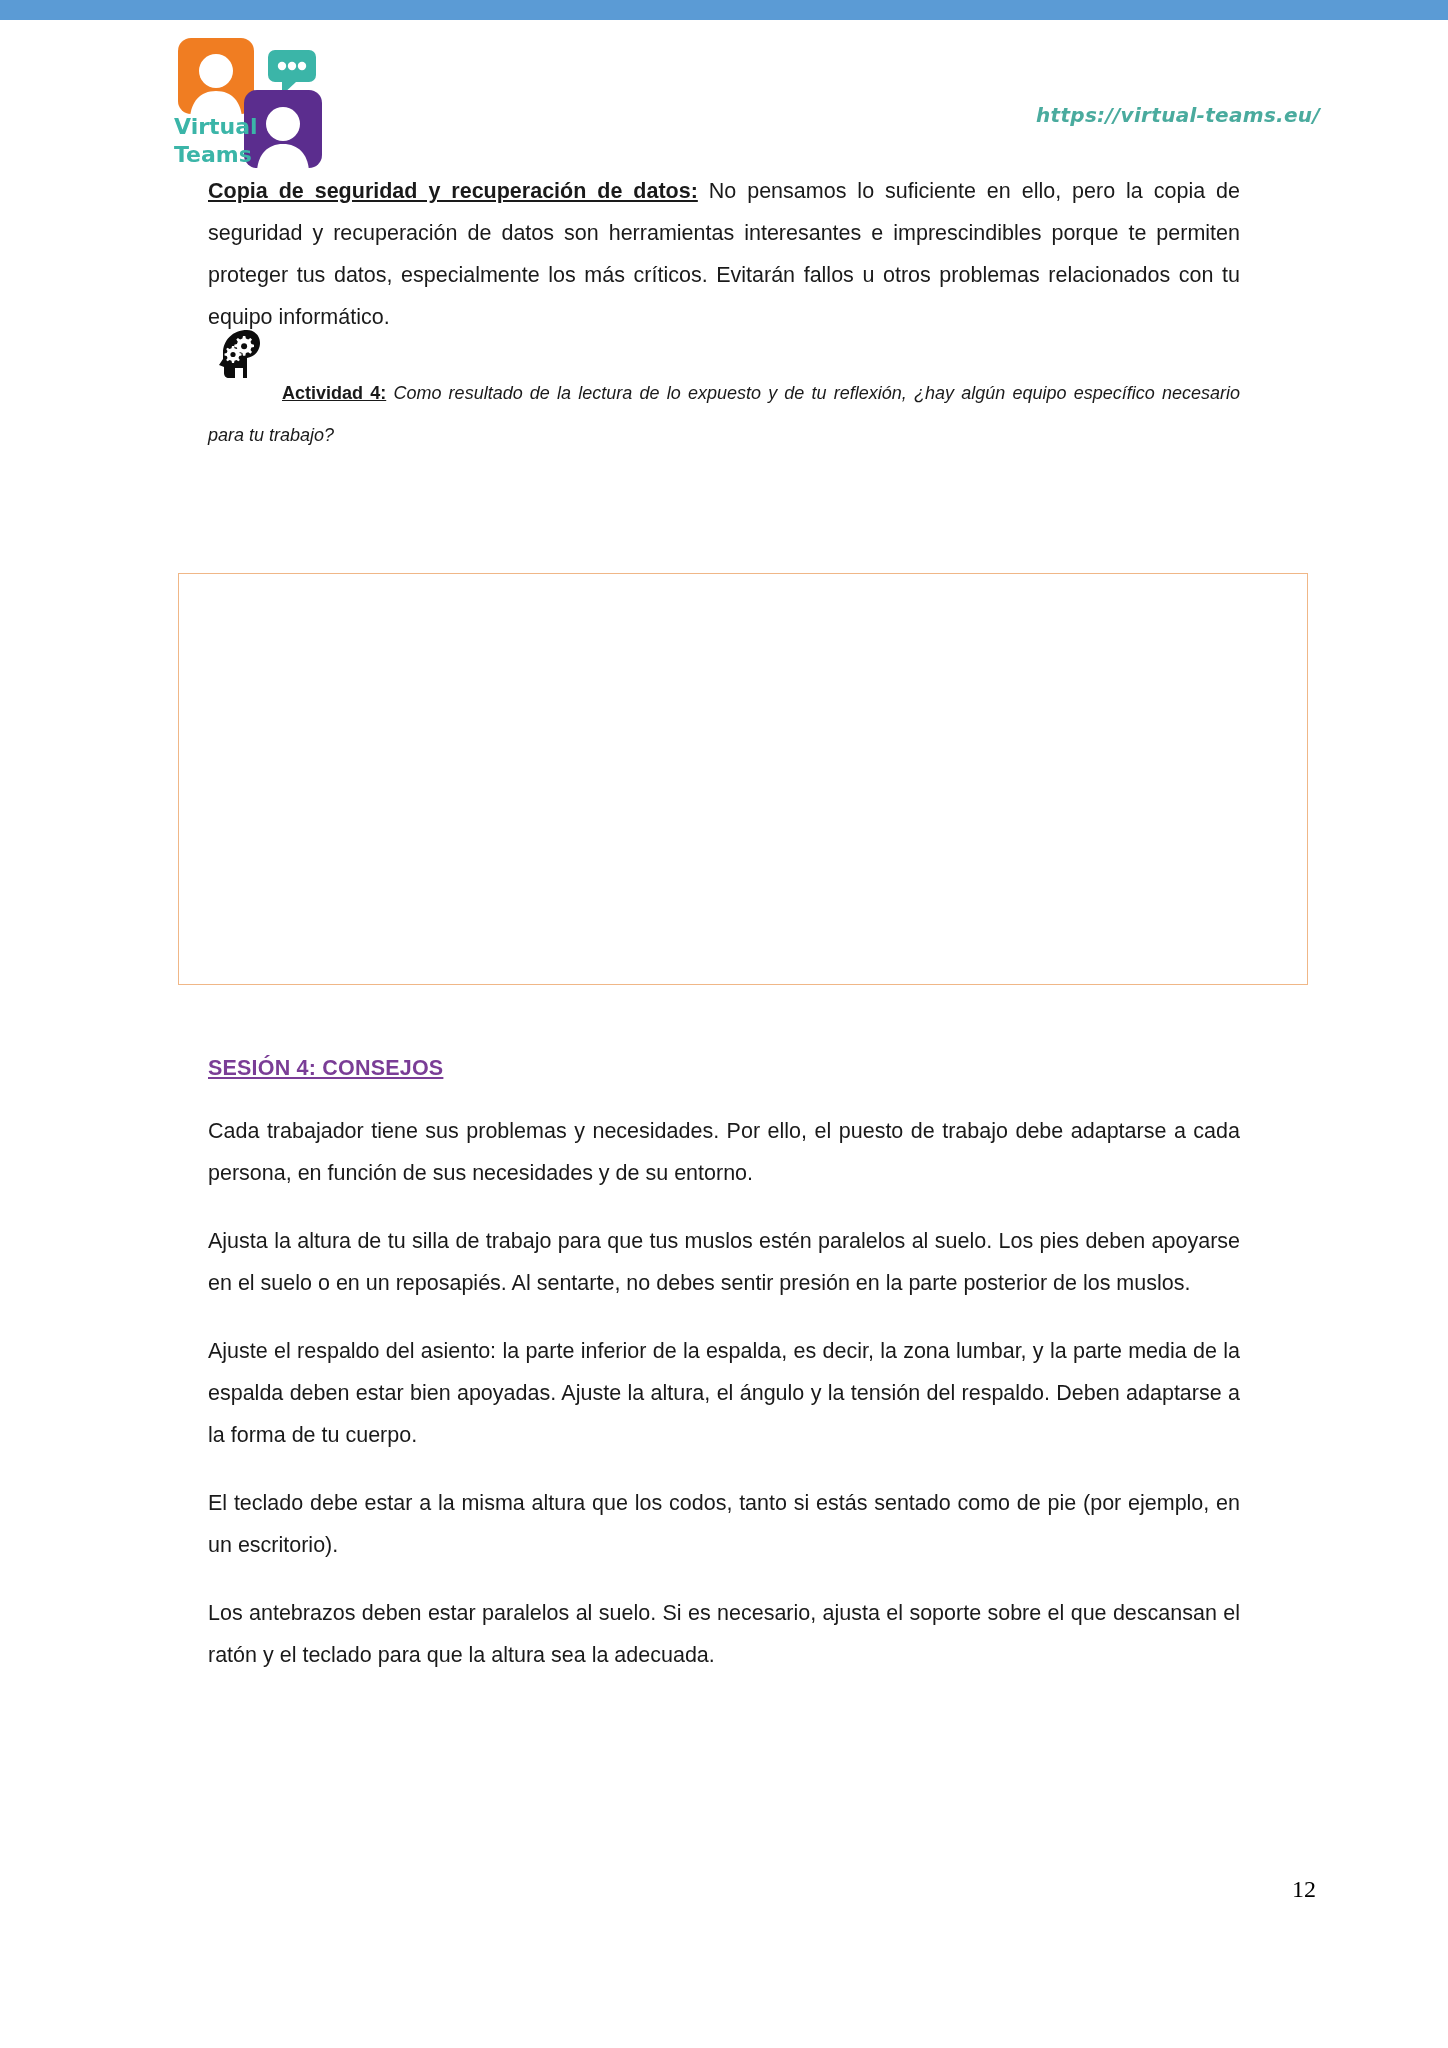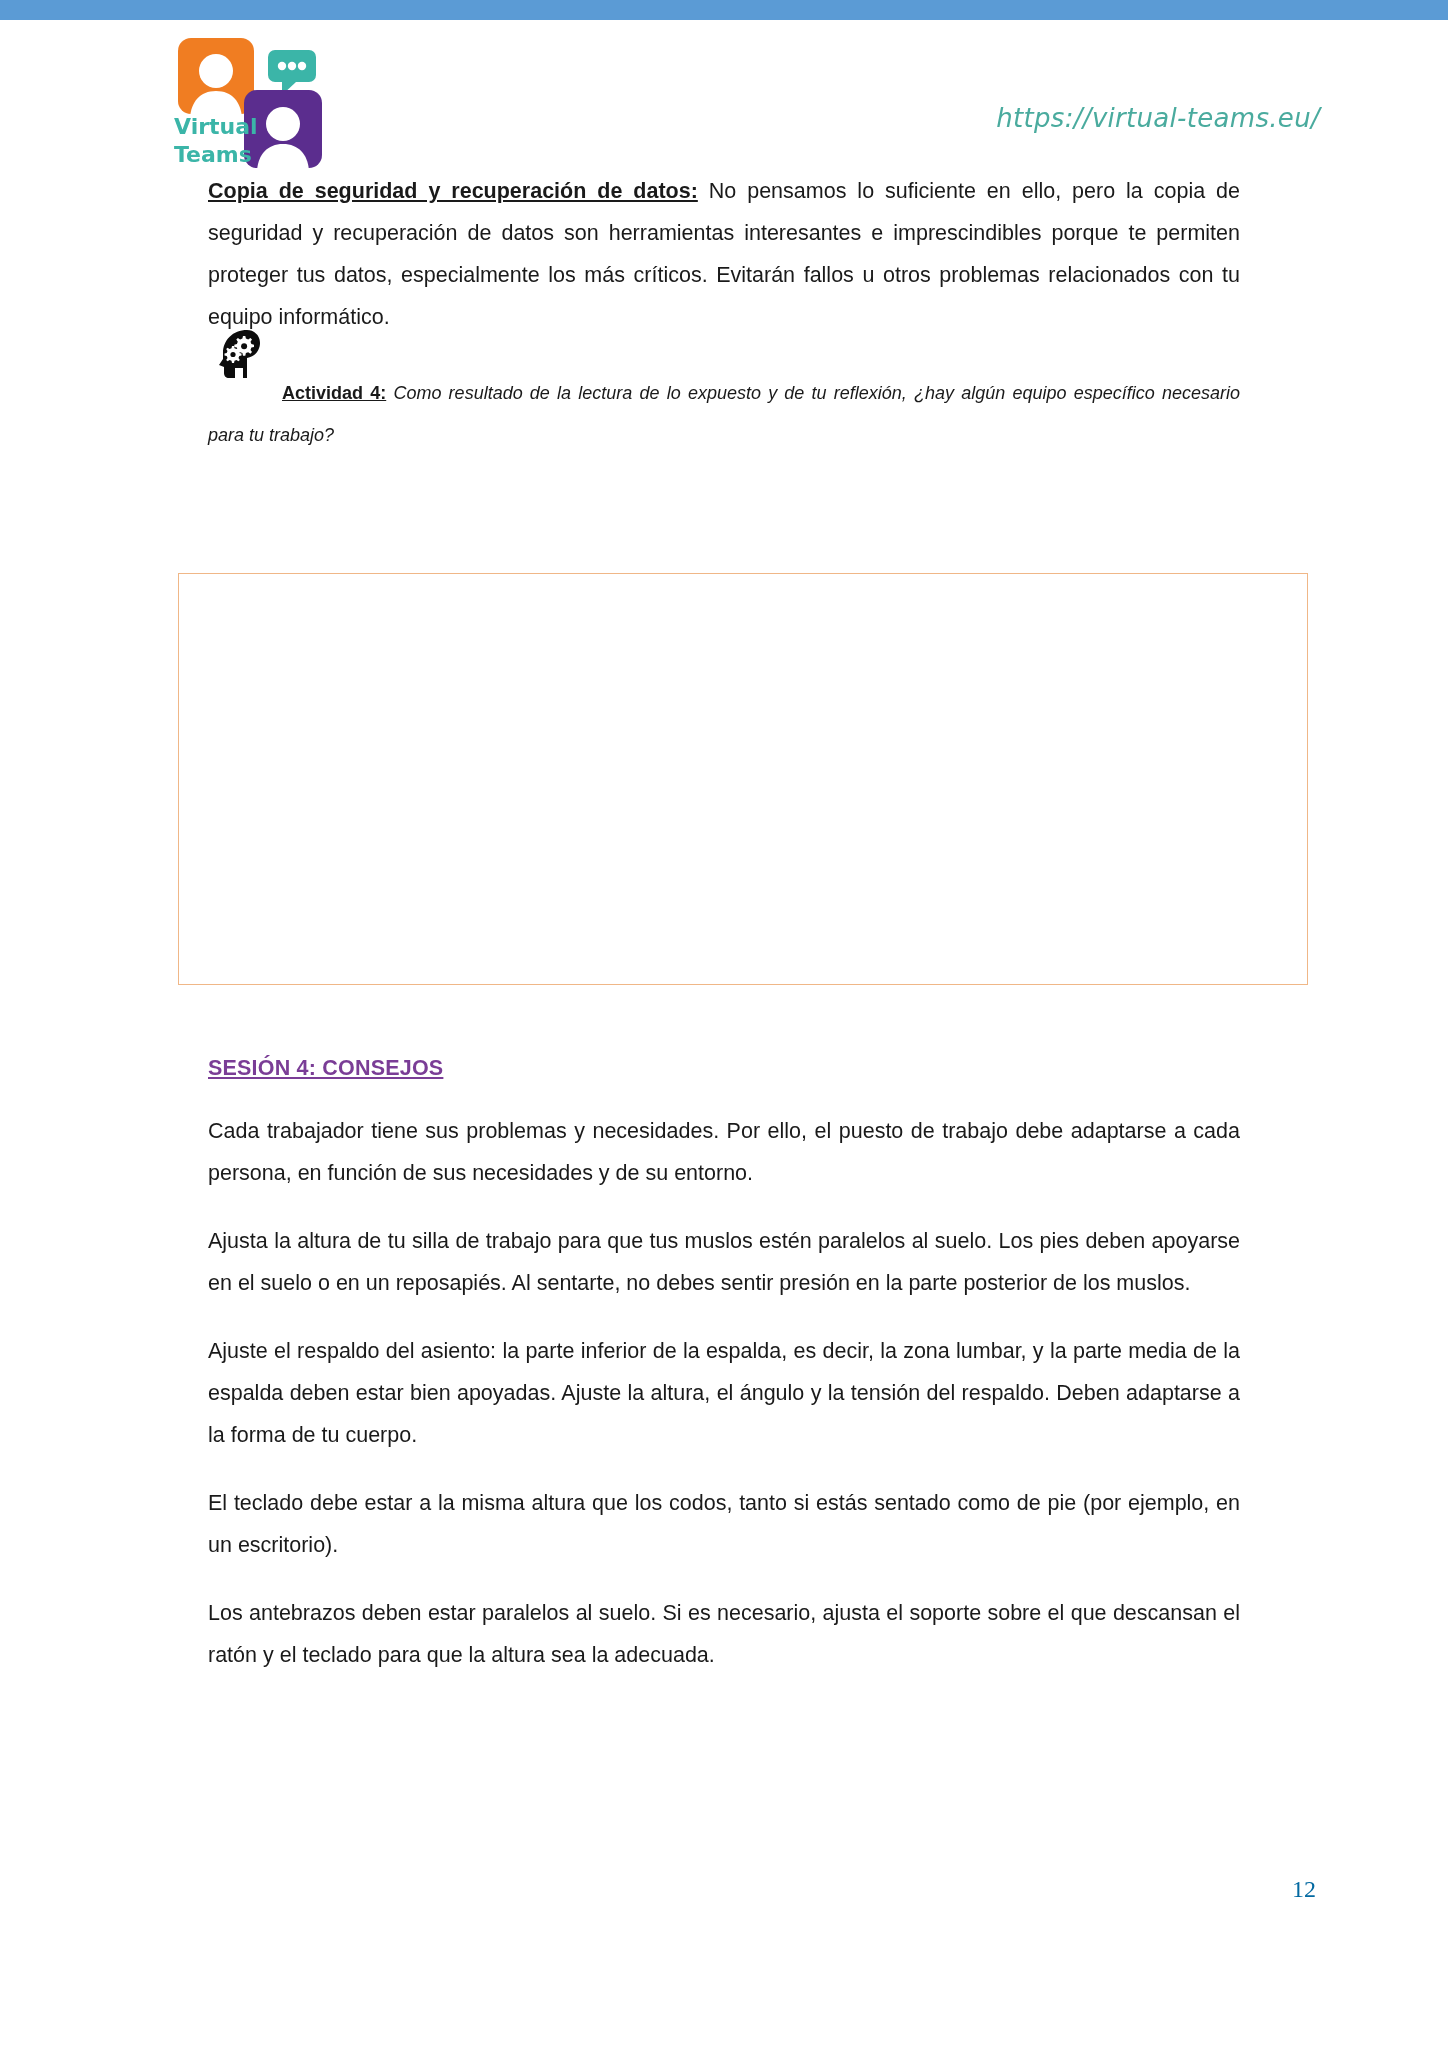--- a/index.html
+++ b/index.html
@@ -48,22 +48,22 @@
     height: 140px;
   }
   .logo svg { display:block; }
 
   .site-url {
     position: absolute;
     right: 128px;
     top: 83px;
     font-family: "DejaVu Sans", sans-serif;
     font-style: italic;
-    font-weight: 400;
-    font-size: 26px;
+    font-weight: 700;
+    font-size: 20px;
     color: #4aab9e;
     letter-spacing: 0.3px;
     white-space: nowrap;
   }
 
   
   .content {
     position: absolute;
     left: 208px;
     top: 150px;
@@ -150,21 +150,21 @@
     width: 1032px;
   }
 
   
   .page-number {
     position: absolute;
     right: 132px;
     top: 1856px;
     font-family: "Liberation Serif", serif;
     font-size: 24px;
-    color: #0369a1;
+    color: #000000;
   }
 </style>
 </head>
 <body>
 
 <div class="top-bar"></div>
 
 <div class="page">
 
   <div class="header">

